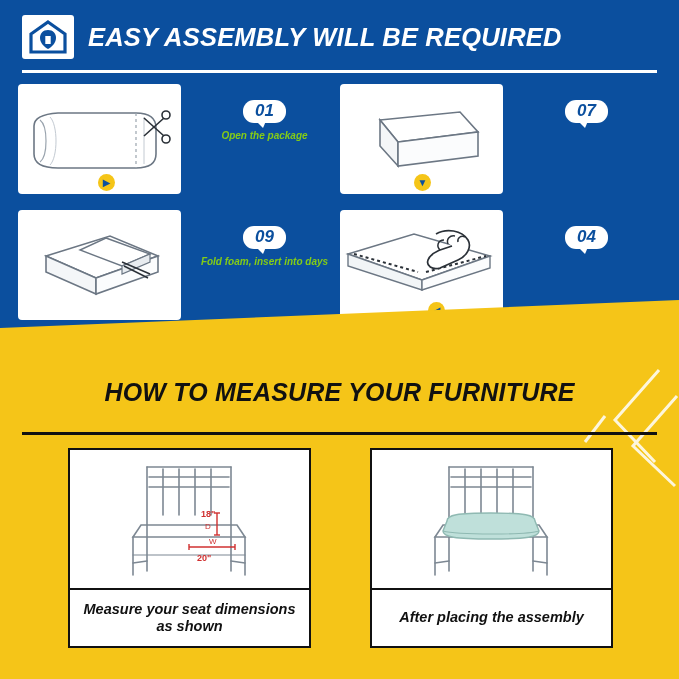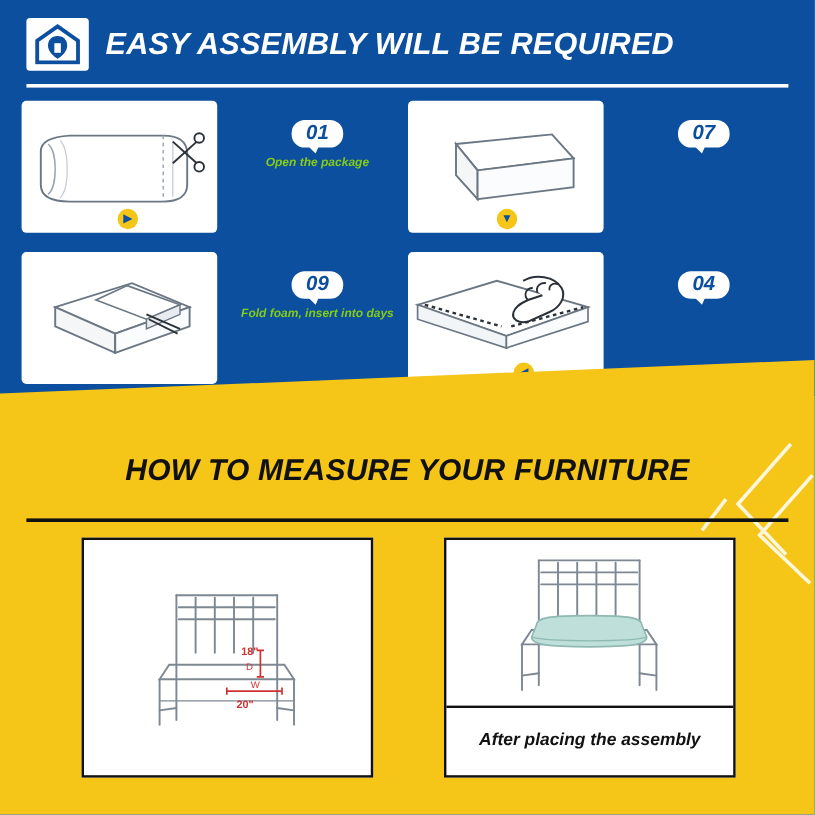--- a/index.html
+++ b/index.html
@@ -366,20 +366,23 @@
             <path d="M104 96 L150 96"></path>
             <path d="M104 93 L104 99"></path>
             <path d="M150 93 L150 99"></path>
           </g>
           <text x="116" y="66" font-family="Liberation Sans, sans-serif" font-size="9" font-weight="bold" fill="#d03030">18"</text>
           <text x="120" y="78" font-family="Liberation Sans, sans-serif" font-size="8" fill="#d03030">D</text>
           <text x="112" y="110" font-family="Liberation Sans, sans-serif" font-size="9" font-weight="bold" fill="#d03030">20"</text>
           <text x="124" y="93" font-family="Liberation Sans, sans-serif" font-size="8" fill="#d03030">W</text>
         </svg>
       </div>
+      <div class="measure-caption-wrap">
+        <div class="measure-caption">Measure your seat dimensions as shown</div>
+      </div>
     </div>
 
     <div class="measure-card">
       <div class="measure-art">
         <svg width="210" height="136" viewBox="0 0 210 136" aria-hidden="true">
           <g fill="none" stroke="#7d8893" stroke-width="1.6" stroke-linecap="round">
             <path d="M62 16 L146 16"></path>
             <path d="M62 16 L62 72"></path>
             <path d="M146 16 L146 72"></path>
             <path d="M64 26 L144 26"></path>

